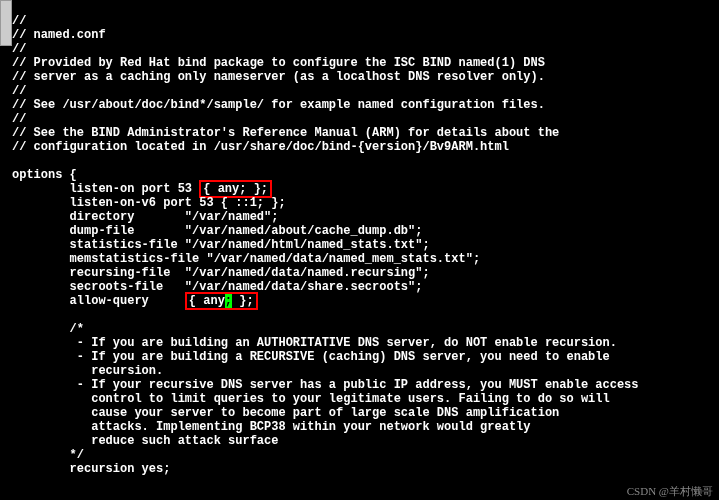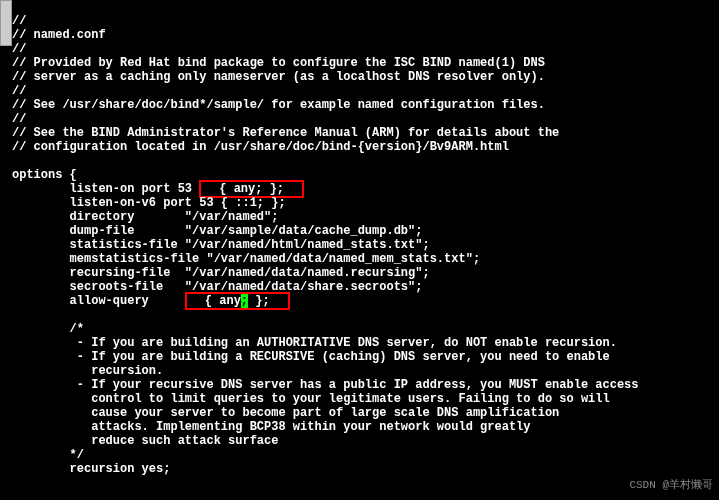--- a/index.html
+++ b/index.html
@@ -1,46 +1,46 @@
 <!DOCTYPE html>
 <html><head>
 <meta charset="utf-8">
 <style>
   html,body{margin:0;padding:0;background:#000;width:719px;height:500px;overflow:hidden}
   .gutter{position:absolute;left:0;top:0;width:10px;height:44px;background:#ccc;border:1px solid #999}
   .term{position:absolute;left:12px;top:0;right:0;bottom:0;background:#000;color:#fff;
         font-family:"Courier New",Consolas,monospace;font-size:12px;line-height:14px;
         white-space:pre;font-weight:bold}
-  .hl-box{border:2px solid #ff0000;display:inline-block;padding:0 18px;margin:-2px 0}
+  .hl-box{border:2px solid #ff0000;display:inline-block;padding:0 2px;margin:-2px 0}
   .cursor{background:#00ff00;color:#000;display:inline-block}
-  .watermark{position:absolute;right:6px;bottom:8px;color:#888;
-             font-family:Liberation Mono, monospace;font-size:11px;font-weight:normal}
+  .watermark{position:absolute;right:6px;bottom:1px;color:#888;
+             font-family:Liberation Serif, serif;font-size:11px;font-weight:normal}
 </style>
 </head>
 <body>
 
 <div class="gutter"></div>
 
 <div class="term">
 <span>//</span>
 <span>// named.conf</span>
 <span>//</span>
 <span>// Provided by Red Hat bind package to configure the ISC BIND named(1) DNS</span>
 <span>// server as a caching only nameserver (as a localhost DNS resolver only).</span>
 <span>//</span>
-<span>// See /usr/share/doc/bind*/sample/ for example named configuration files.</span>
+<span>// See /usr/about/doc/bind*/sample/ for example named configuration files.</span>
 <span>//</span>
 <span>// See the BIND Administrator's Reference Manual (ARM) for details about the</span>
 <span>// configuration located in /usr/share/doc/bind-{version}/Bv9ARM.html</span>
 
 <span>options {</span>
 <span>        listen-on port 53 </span><span class="hl-box">{ any; };</span>
 <span>        listen-on-v6 port 53 { ::1; };</span>
 <span>        directory       "/var/named";</span>
-<span>        dump-file       "/var/sample/data/cache_dump.db";</span>
+<span>        dump-file       "/var/named/about/cache_dump.db";</span>
 <span>        statistics-file "/var/named/html/named_stats.txt";</span>
 <span>        memstatistics-file "/var/named/data/named_mem_stats.txt";</span>
 <span>        recursing-file  "/var/named/data/named.recursing";</span>
 <span>        secroots-file   "/var/named/data/share.secroots";</span>
 <span>        allow-query     </span><span class="hl-box"><span>{ any</span><span class="cursor">;</span><span> };</span></span>
 
 <span>        /*</span>
 <span>         - If you are building an AUTHORITATIVE DNS server, do NOT enable recursion.</span>
 <span>         - If you are building a RECURSIVE (caching) DNS server, you need to enable</span>
 <span>           recursion.</span>

